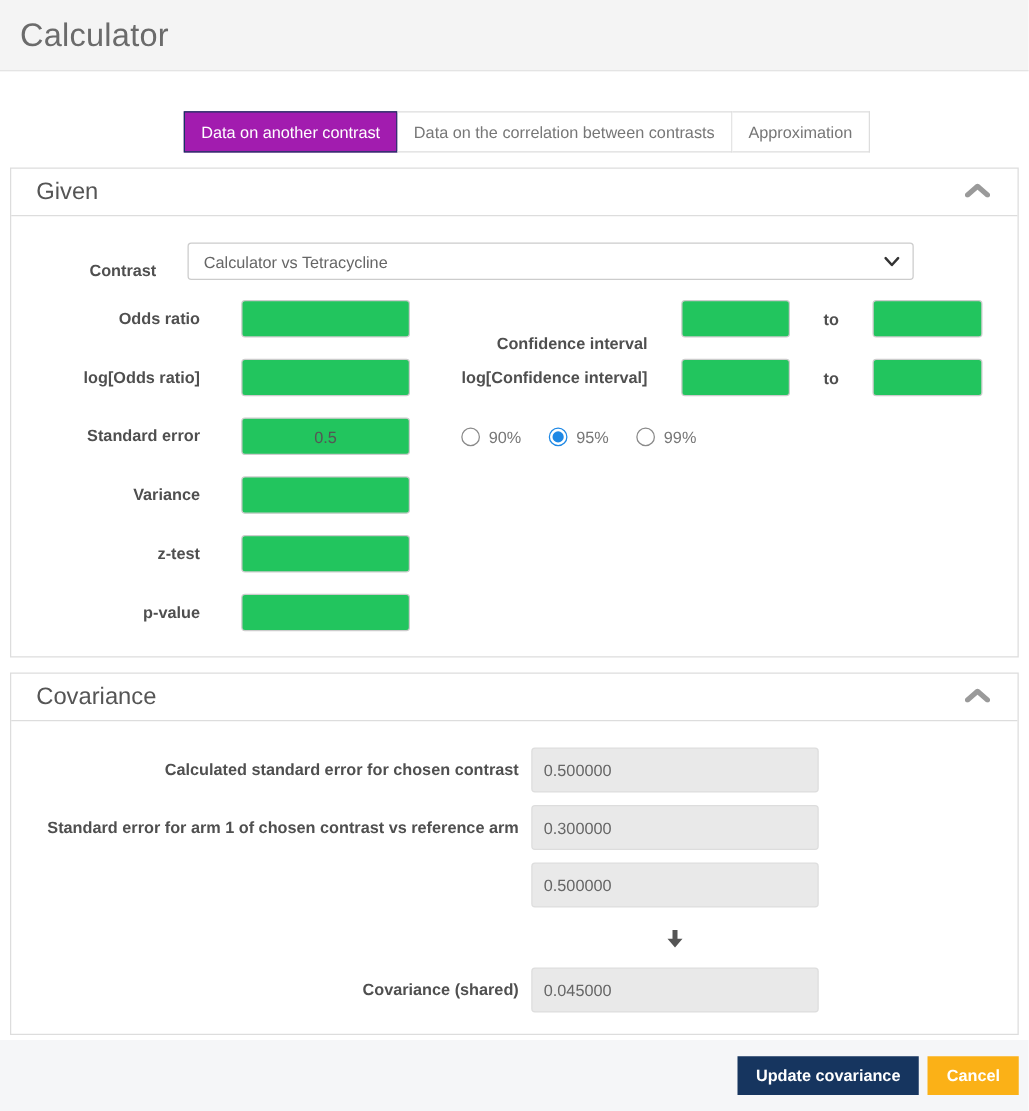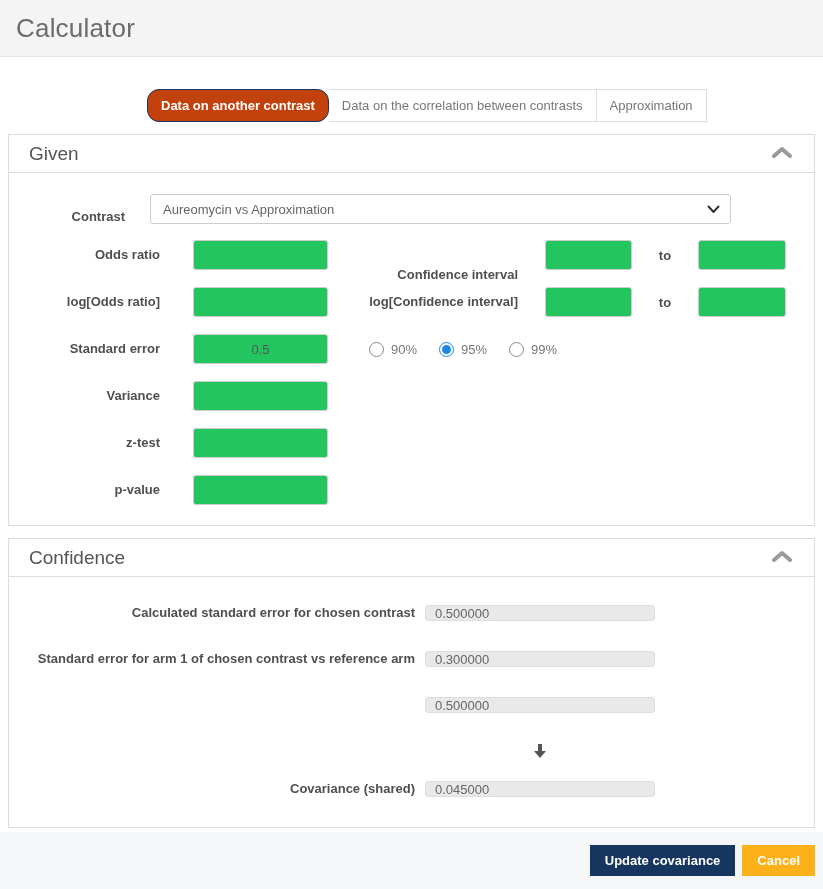--- a/index.html
+++ b/index.html
@@ -38,25 +38,24 @@
     font-size: 13px;
     color: #777;
     background: #fff;
     border: 1px solid #ddd;
     border-left-width: 0;
     cursor: pointer;
     white-space: nowrap;
   }
   .tab:first-child { border-left-width: 1px; }
   .tab.active {
-    background: #c2410c;
+    background: #a21caf;
     border-color: #16355f;
     color: #fff;
-    font-weight: 700;
-    border-radius: 12px;
+    font-weight: 400;
   }
   
   .panel {
     margin: 12px 8px 0 8px;
     border: 1px solid #ddd;
     background: #fff;
   }
   .panel-header {
     display: flex;
     align-items: center;
@@ -165,21 +164,21 @@
   }
   .calc-label {
     text-align: right;
     font-weight: 700;
     color: #4f4f4f;
     line-height: 1.15;
   }
   .calc-input {
     grid-column: 3;
     width: 230px;
-    height: 16px;
+    height: 36px;
     border: 1px solid #ddd;
     border-radius: 3px;
     padding: 0 9px;
     font-family: "Liberation Sans", sans-serif;
     font-size: 13px;
     color: #666;
     background: #e9e9e9;
   }
   .arrow-row {
     height: 30px;
@@ -243,21 +242,21 @@
             <path d="M2 10 L10 3 L18 10" fill="none" stroke="#9a9a9a" stroke-width="4" stroke-linecap="round" stroke-linejoin="round"></path>
           </svg>
       </span>
     </span>
   </div>
   <div class="given-body">
 
     <div class="contrast-row">
       <div class="contrast-label">Contrast</div>
       <div class="select-wrap">
-        <span class="select-value">Aureomycin vs Approximation</span>
+        <span class="select-value">Calculator vs Tetracycline</span>
         <span>
           <svg width="13" height="9" viewBox="0 0 13 9">
               <path d="M1.5 1.5 L6.5 7 L11.5 1.5" fill="none" stroke="#333" stroke-width="2" stroke-linecap="round" stroke-linejoin="round"></path>
             </svg>
         </span>
       </div>
     </div>
 
     <div class="form-grid">
 
@@ -299,21 +298,21 @@
       <input class="t-input" style="grid-area: 5 / 3;" type="text" value="">
 
       <div class="f-label" style="grid-row:6; grid-column:1;">p-value</div>
       <input class="t-input" style="grid-area: 6 / 3;" type="text" value="">
     </div>
   </div>
 </div>
 
 <div class="panel">
   <div class="panel-header">
-    <div class="panel-title">Confidence</div>
+    <div class="panel-title">Covariance</div>
     <span class="collapse-toggle">
       <span>
         <svg width="20" height="12" viewBox="0 0 20 12">
             <path d="M2 10 L10 3 L18 10" fill="none" stroke="#9a9a9a" stroke-width="4" stroke-linecap="round" stroke-linejoin="round"></path>
           </svg>
       </span>
     </span>
   </div>
   <div class="calc-body">
 

